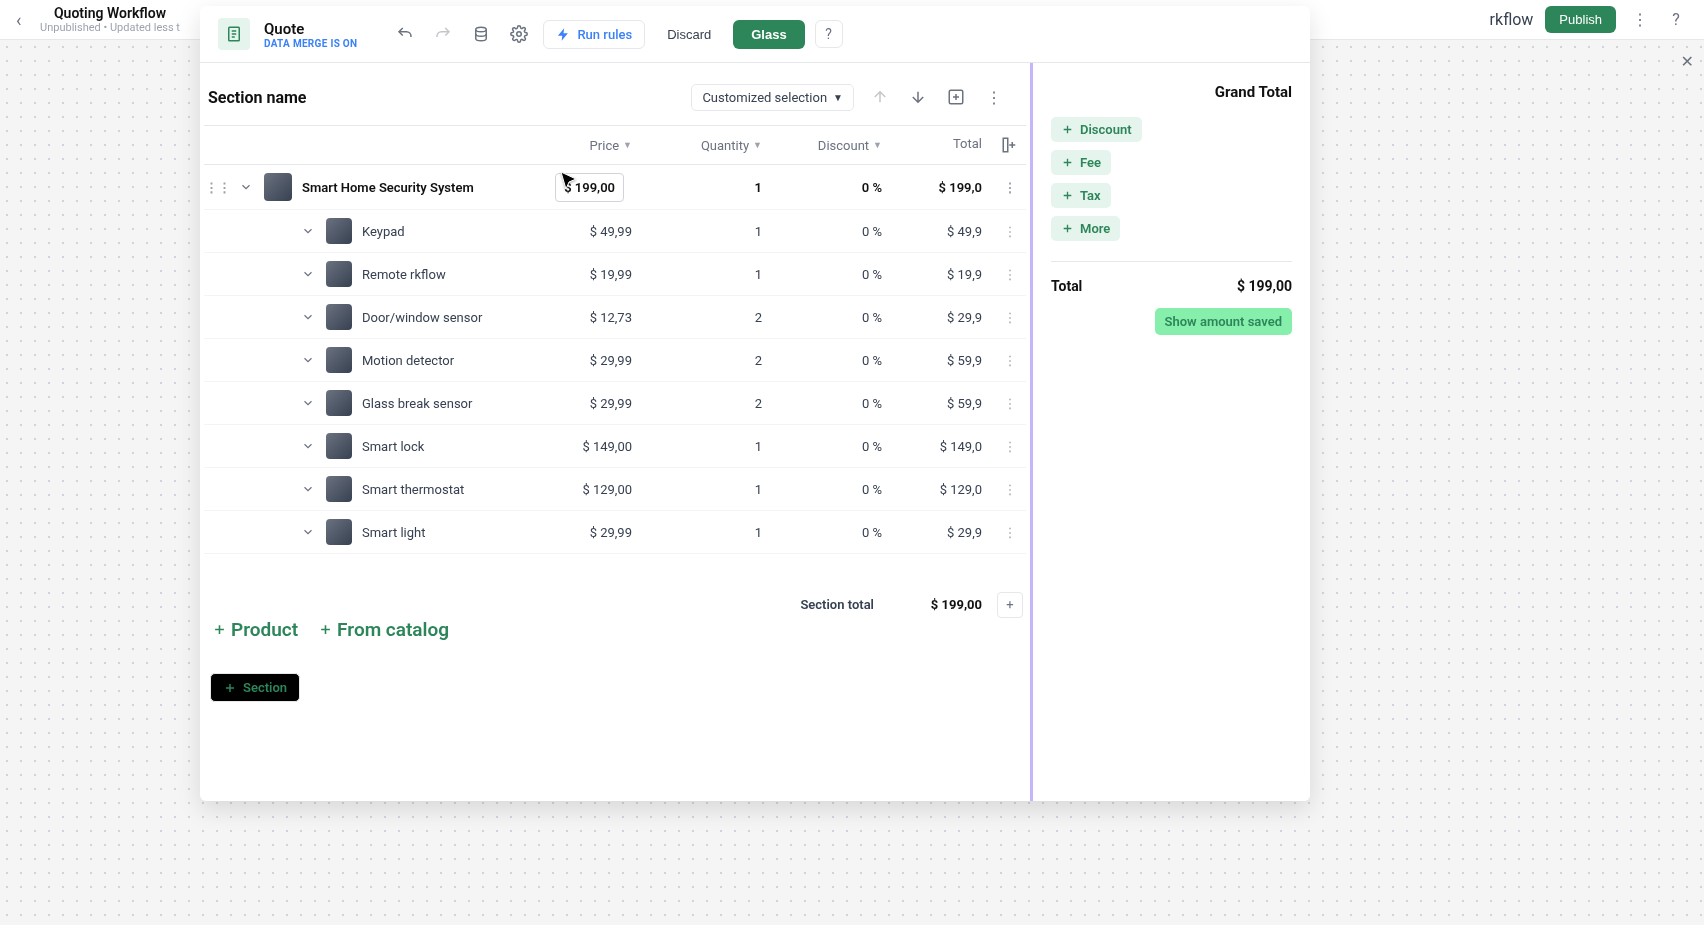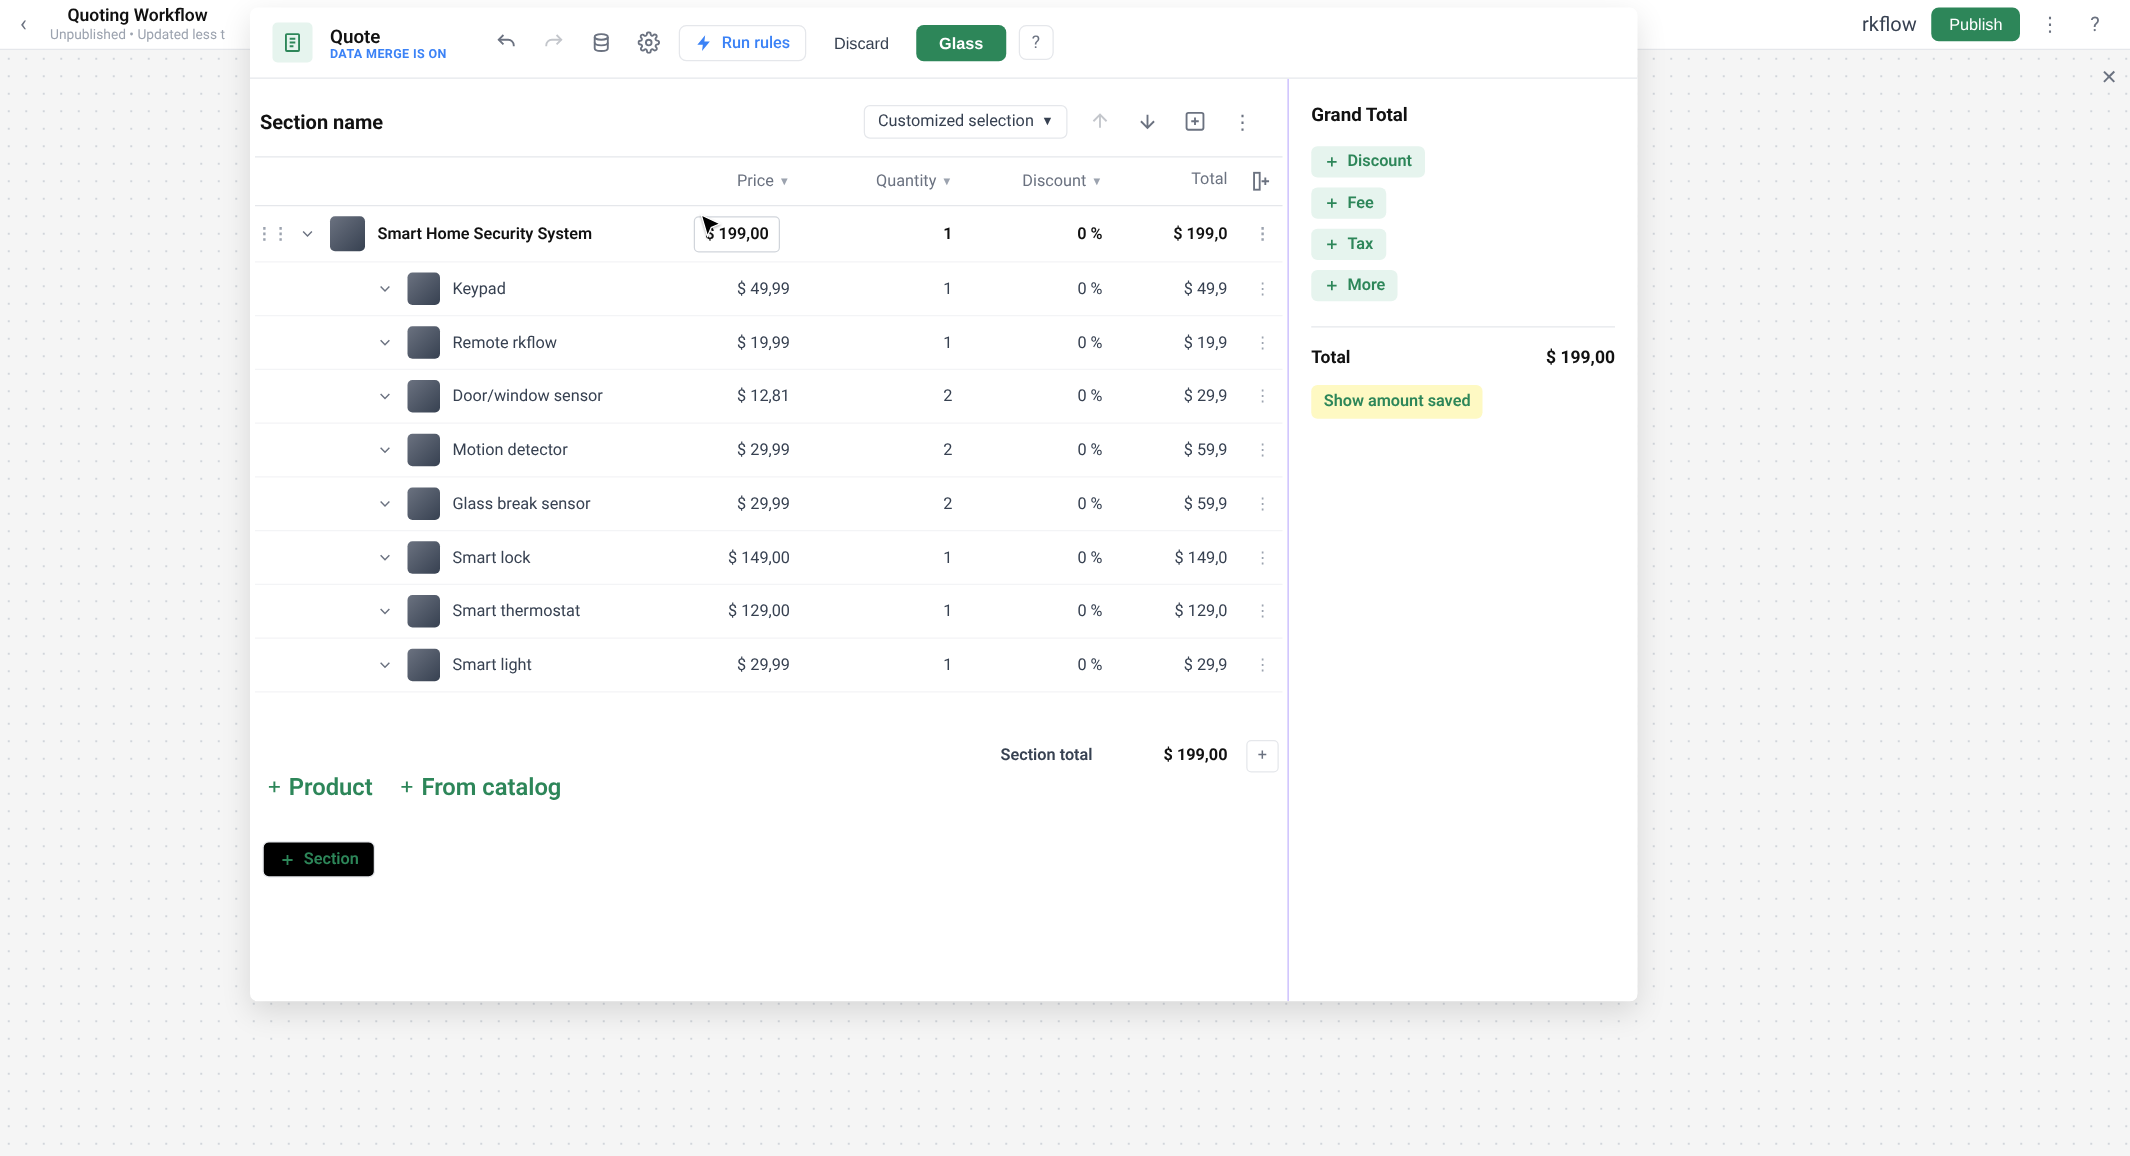--- a/index.html
+++ b/index.html
@@ -90,28 +90,28 @@
 .st-add-btn { width: 26px; height: 26px; border: 1px solid #e5e7eb; border-radius: 4px; display: flex; align-items: center; justify-content: center; color: #6b7280; cursor: pointer; }
 
 .add-row { display: flex; gap: 20px; padding: 10px 0 0 8px; }
 .add-link { display: flex; align-items: center; gap: 4px; color: #2d8659; font-size: 19px; font-weight: 600; cursor: pointer; margin-top: 40px; }
 .add-link svg { width: 15px; height: 15px; }
 
 .add-section { display: inline-flex; align-items: center; gap: 6px; margin: 18px 0 0 6px; padding: 6px 12px; border: 1px solid #e5e7eb; border-radius: 5px; color: #2d8659; font-weight: 600; font-size: 13px; cursor: pointer; background: #000000; }
 .add-section svg { width: 14px; height: 14px; }
 
 
-.side { width: 280px; border-left: 1px solid #c4b5fd; padding: 20px 18px; background: #fff; }
+.side { width: 280px; border-left: 3px solid #c4b5fd; padding: 20px 18px; background: #fff; text-align: right; }
 .side h3 { font-size: 15px; font-weight: 700; color: #111; margin-bottom: 16px; }
 .chip-col { display: flex; flex-direction: column; gap: 8px; margin-bottom: 20px; align-items: flex-start; }
 .chip { display: inline-flex; align-items: center; gap: 6px; padding: 5px 10px; background: #e6f4ee; border-radius: 5px; color: #2d8659; font-size: 13px; font-weight: 600; cursor: pointer; }
 .chip svg { width: 13px; height: 13px; }
 .divider { border: none; border-top: 1px solid #e5e7eb; margin: 8px 0 16px; }
 .total-row { display: flex; justify-content: space-between; font-weight: 700; font-size: 14px; color: #111; margin-bottom: 14px; }
-.sav-btn { display: inline-block; padding: 6px 10px; background: #fef9c3; color: #2d8659; font-size: 13px; font-weight: 600; border-radius: 5px; cursor: pointer; }
+.sav-btn { display: inline-block; padding: 6px 10px; background: #86efac; color: #2d8659; font-size: 13px; font-weight: 600; border-radius: 5px; cursor: pointer; }
 
 .cursor { position: absolute; top: 170px; left: 558px; z-index: 30; pointer-events: none; }
 .cursor svg { width: 24px; height: 24px; filter: drop-shadow(0 1px 1px rgba(0,0,0,0.3)); }
 </style>
 </head>
 <body>
 
 <div class="bg-topbar">
   <div class="bg-back">‹</div>
   <div class="bg-title-wrap">
@@ -293,21 +293,21 @@
     <div class="col-drag"></div>
     <div class="col-exp expand">
                 <svg viewBox="0 0 24 24" fill="none" stroke="currentColor" stroke-width="2">
                   <path d="M6 9l6 6 6-6"></path>
                 </svg>
               </div>
     <div class="col-name">
                 <div class="thumb small"></div>
                 <span>Door/window sensor</span>
               </div>
-    <div class="col-price">$ 12,81</div>
+    <div class="col-price">$ 12,73</div>
     <div class="col-qty">2</div>
     <div class="col-disc">0 %</div>
     <div class="col-total">$ 29,9</div>
     <div class="col-menu row-menu">⋮</div>
             </div>
             <div class="trow child">
     <div class="col-drag"></div>
     <div class="col-exp expand">
                 <svg viewBox="0 0 24 24" fill="none" stroke="currentColor" stroke-width="2">
                   <path d="M6 9l6 6 6-6"></path>

